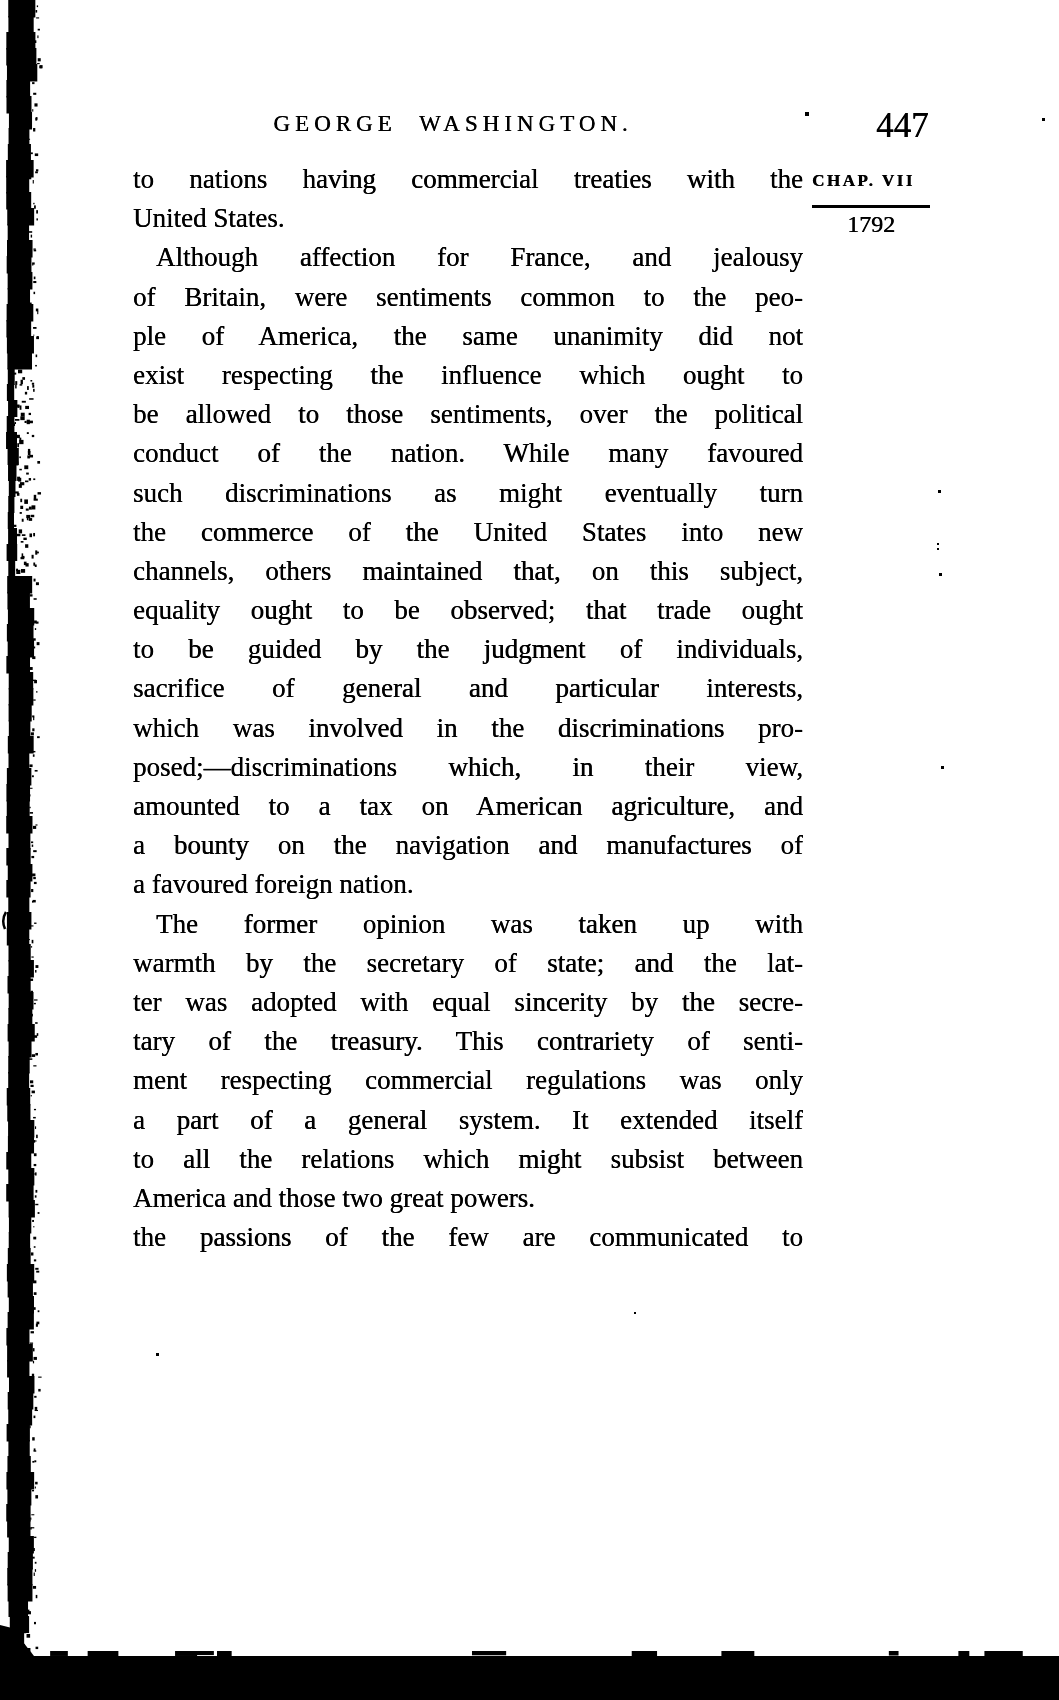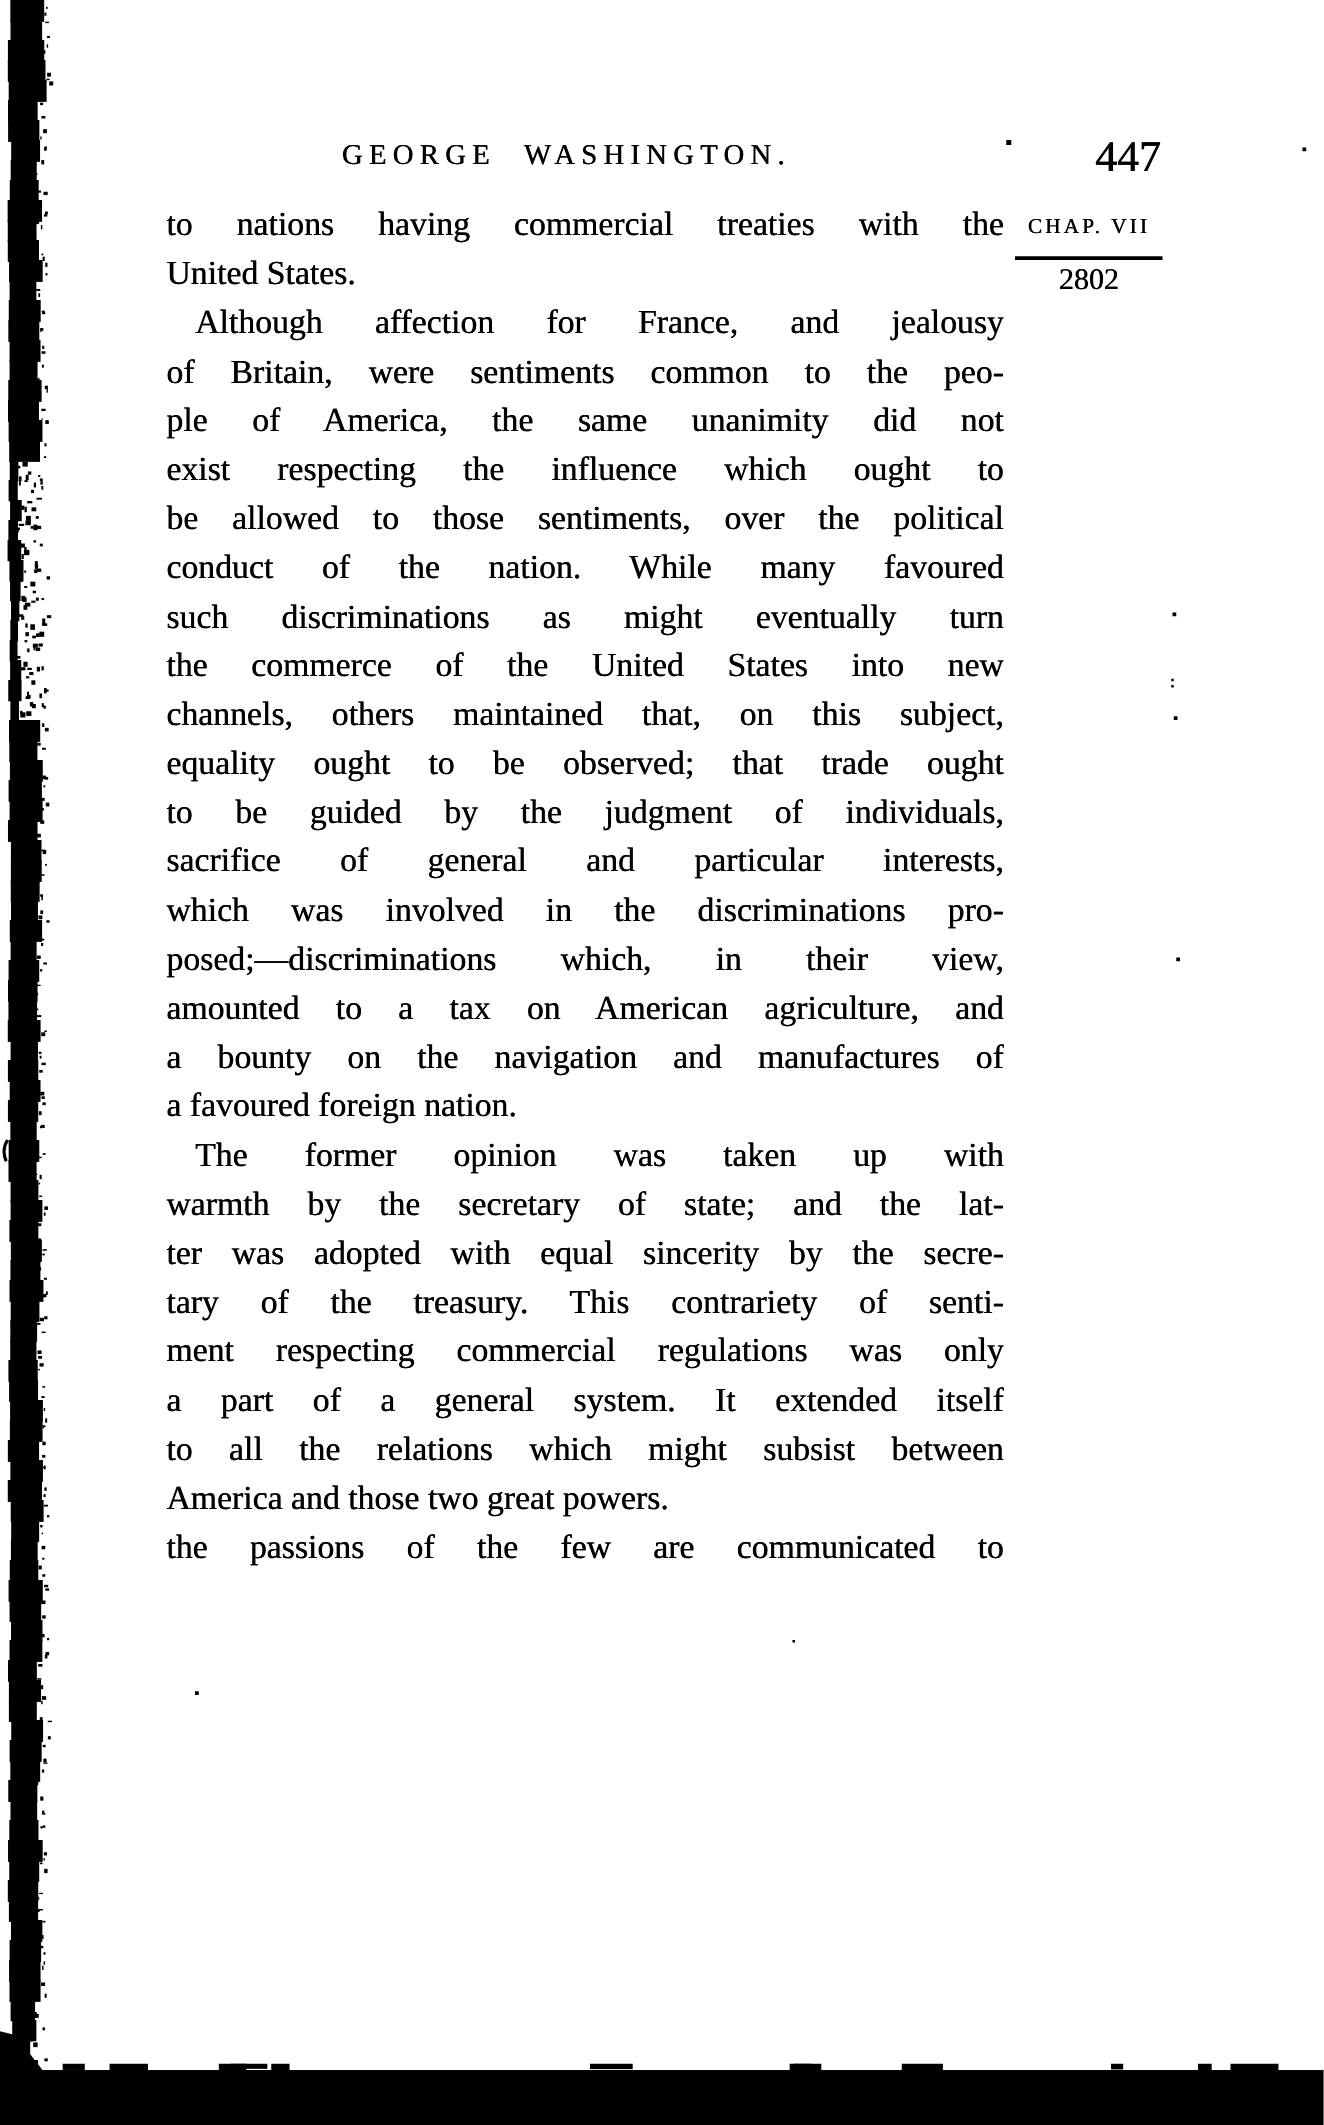--- a/index.html
+++ b/index.html
@@ -21,22 +21,23 @@
     font-family:Liberation Serif, serif;
   }
   .page-number{
     position:absolute;left:876px;top:106px;
     font-size:35px;
     text-shadow:0.5px 0 0 #000;
   }
   .margin-note{position:absolute;left:812px;top:0;width:120px;}
   .margin-chapter{
     position:absolute;left:0;top:171px;width:118px;
-    font-size:17px;letter-spacing:2.5px;text-align:center;
+    font-size:17px;letter-spacing:2.5px;
     text-shadow:0.4px 0 0 #000;
+    font-weight:bold;
   }
   .margin-rule{
     position:absolute;left:0;top:205px;width:118px;height:3px;
     background:#000;
   }
   .margin-year{
     position:absolute;left:0;top:211px;width:118px;
     font-size:24px;text-align:center;
     text-shadow:0.4px 0 0 #000;
   }
@@ -58,21 +59,21 @@
 
 <div class="page">
 
   <div class="running-header">GEORGE WASHINGTON.</div>
 
   <div class="page-number">447</div>
 
   <div class="margin-note">
     <div class="margin-chapter">CHAP. VII</div>
     <div class="margin-rule"></div>
-    <div class="margin-year">2802</div>
+    <div class="margin-year">1792</div>
   </div>
 
   <div class="body-text">
       <div class="line">to nations having commercial treaties with the<span class="jfill"></span></div>
       <div class="line">United States.</div>
       <div class="line indent">Although affection for France, and jealousy<span class="jfill"></span></div>
       <div class="line">of Britain, were sentiments common to the peo-<span class="jfill"></span></div>
       <div class="line">ple of America, the same unanimity did not<span class="jfill"></span></div>
       <div class="line">exist respecting the influence which ought to<span class="jfill"></span></div>
       <div class="line">be allowed to those sentiments, over the political<span class="jfill"></span></div>

